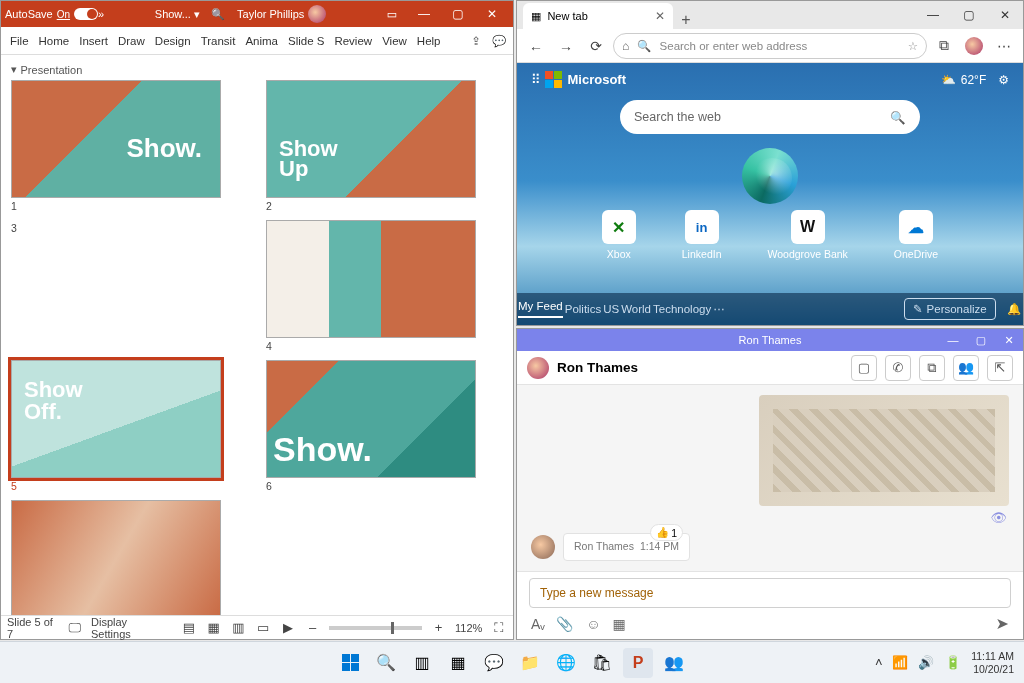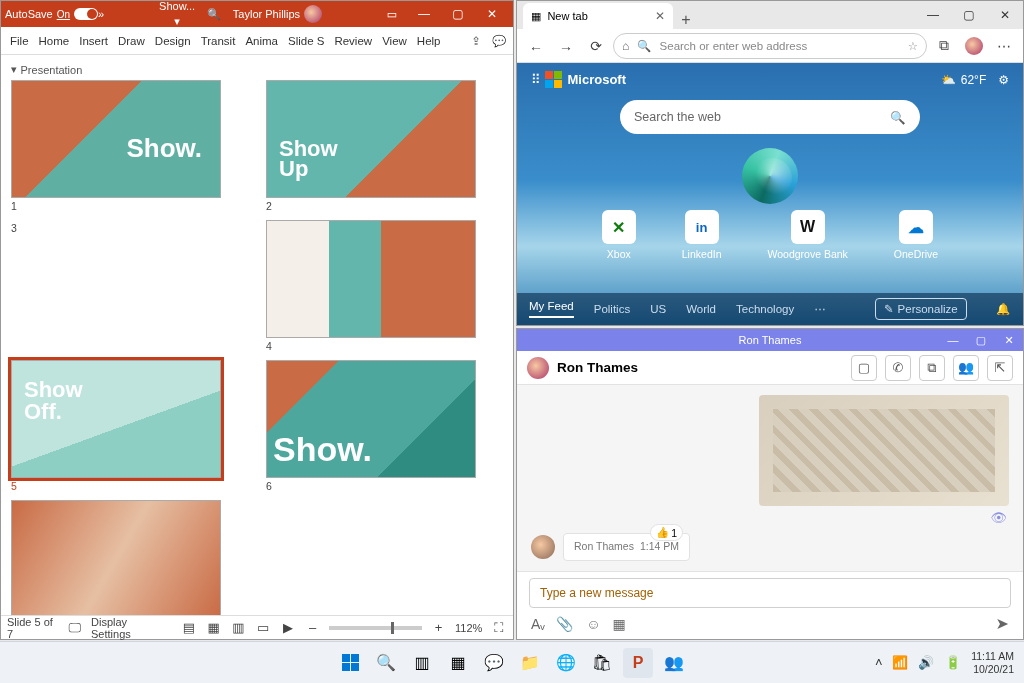--- a/index.html
+++ b/index.html
@@ -5,21 +5,21 @@
   * { margin: 0; padding: 0; box-sizing: border-box; font-family: "Segoe UI", sans-serif; }
   body { width: 1024px; height: 683px; overflow: hidden; background: #e8e8e8; position: relative; }
 
   
   .ppt-window { position: absolute; left: 0; top: 0; width: 514px; height: 640px; background: #fff; display: flex; flex-direction: column; border: 1px solid #999; }
   .ppt-titlebar { background: #C43E1C; height: 26px; display: flex; align-items: center; color: #fff; font-size: 11px; padding: 0 4px; }
   .autosave { display: flex; align-items: center; gap: 4px; }
   .autosave-toggle { width: 24px; height: 12px; background: #fff; border-radius: 6px; position: relative; }
   .autosave-toggle::after { content:""; position:absolute; right:1px; top:1px; width:10px;height:10px;border-radius:50%;background:#C43E1C;}
   .ppt-title-center { flex:1; display:flex; align-items:center; justify-content:center; gap:6px; }
-  .ppt-doc { display:flex;align-items:center;gap:3px;flex-direction:column;}
+  .ppt-doc { display:flex;align-items:center;gap:3px;}
   .ppt-user { display:flex;align-items:center;gap:4px;}
   .avatar-sm { width:18px;height:18px;border-radius:50%; background:radial-gradient(circle at 40% 40%,#f7c9a3,#a36);}
   .ppt-wincontrols { display:flex; gap:0; }
   .ppt-wincontrols div { width:34px; height:26px; display:flex;align-items:center;justify-content:center; font-size:12px; cursor:pointer;}
   .ppt-ribbon { height:28px; display:flex; align-items:center; border-bottom:1px solid #ddd; padding:0 4px; font-size:11.5px; color:#333; }
   .ppt-ribbon span { padding: 0 5px; cursor:pointer; white-space:nowrap; }
   .ppt-ribbon .r-icon { width:22px; text-align:center; color:#555;}
   .ppt-pane { flex:1; overflow:auto; padding:4px 10px; }
   .pane-head { font-size:11px; color:#555; padding:4px 0; display:flex;align-items:center;gap:4px;}
   .slides-grid { display:grid; grid-template-columns: 1fr 1fr; gap: 8px 18px; }
@@ -66,21 +66,21 @@
   .ms-logo{display:grid;grid-template-columns:8px 8px;grid-template-rows:8px 8px;gap:1px;}
   .ms-logo span:nth-child(1){background:#f25022;} .ms-logo span:nth-child(2){background:#7fba00;}
   .ms-logo span:nth-child(3){background:#00a4ef;} .ms-logo span:nth-child(4){background:#ffb900;}
   .weather{margin-left:auto;display:flex;align-items:center;gap:4px;font-size:12px;}
   .searchbox{margin:4px auto 0;width:300px;height:34px;background:#fff;border-radius:17px;display:flex;align-items:center;padding:4px 14px;font-size:12.5px;color:#666;}
   .edge-logo-swirl{width:56px;height:56px;border-radius:50%;margin:14px auto 6px;background:conic-gradient(from 200deg,#0b6a61,#36c2a3,#7be0d0,#2aa0d8,#0b6a61);position:relative;}
   .edge-logo-swirl::after{content:"";position:absolute;inset:10px 6px 6px 10px;border-radius:50%;background:radial-gradient(circle at 60% 40%, rgba(255,255,255,.4), transparent 60%);}
   .quicklinks{display:flex;justify-content:center;gap:46px;margin-top:2px;}
   .ql{display:flex;flex-direction:column;align-items:center;font-size:10.5px;color:#fff;gap:4px;}
   .ql .box{width:34px;height:34px;background:#fff;border-radius:6px;display:flex;align-items:center;justify-content:center;font-size:16px;font-weight:bold;}
-  .feedbar{position:absolute;left:0;right:0;bottom:0;height:32px;background:rgba(0,30,60,.55);display:flex;align-items:center;padding:0 12px;gap:20px;font-size:11.5px;color:#cde;}
+  .feedbar{position:absolute;left:0;right:0;bottom:0;height:32px;background:rgba(0,30,60,.55);display:flex;align-items:center;padding:0 1px;gap:2px;font-size:11.5px;color:#cde;}
   .feedbar .active{color:#fff;border-bottom:2px solid #fff;padding-bottom:4px;}
   .feedbar .spacer{flex:1;}
   .personalize{border:1px solid #cde;border-radius:4px;padding:3px 8px;display:flex;align-items:center;gap:4px;cursor:pointer;}
 
   
   .teams-window { position:absolute; left:516px; top:328px; width:508px; height:312px; background:#fff; border:1px solid #999; display:flex;flex-direction:column;}
   .teams-title{height:22px;background:#7b83eb;color:#fff;font-size:11px;display:flex;align-items:center;justify-content:center;position:relative;}
   .teams-title .wc{position:absolute;right:0;top:0;display:flex;}
   .teams-title .wc div{width:28px;height:22px;display:flex;align-items:center;justify-content:center;cursor:pointer;font-size:11px;}
   .teams-head{height:34px;display:flex;align-items:center;padding:0 10px;gap:8px;border-bottom:1px solid #e3e3e3;}

